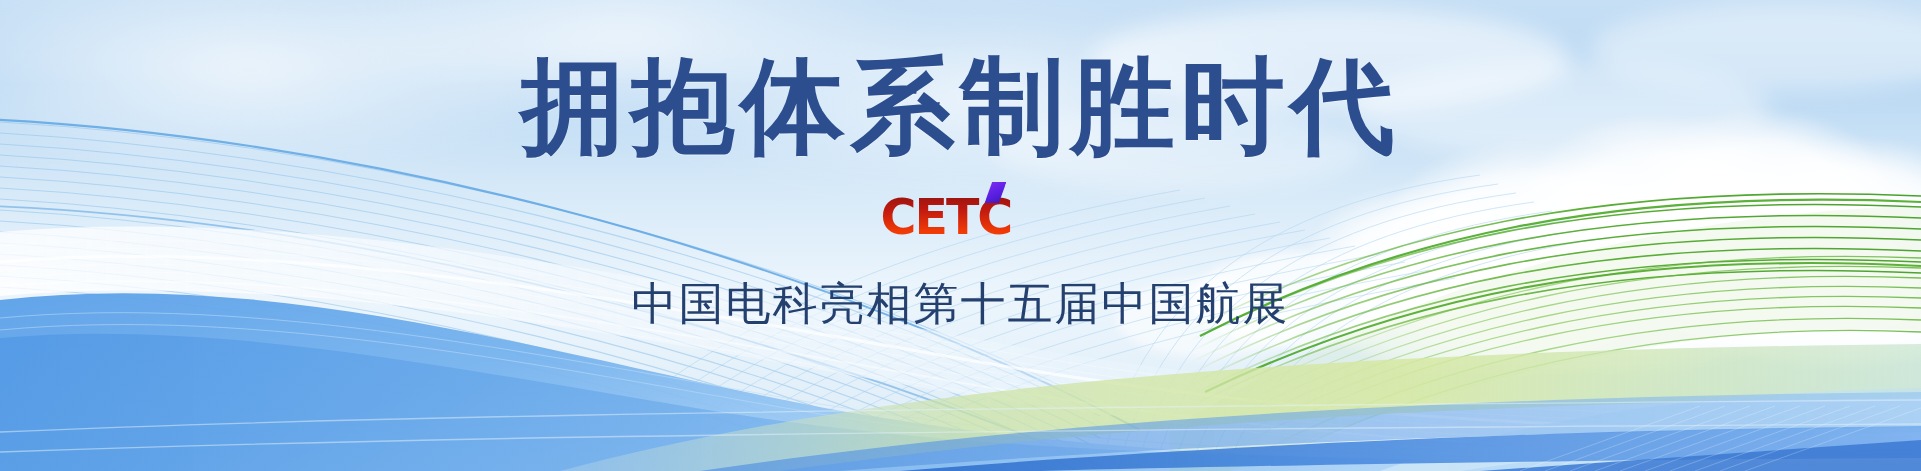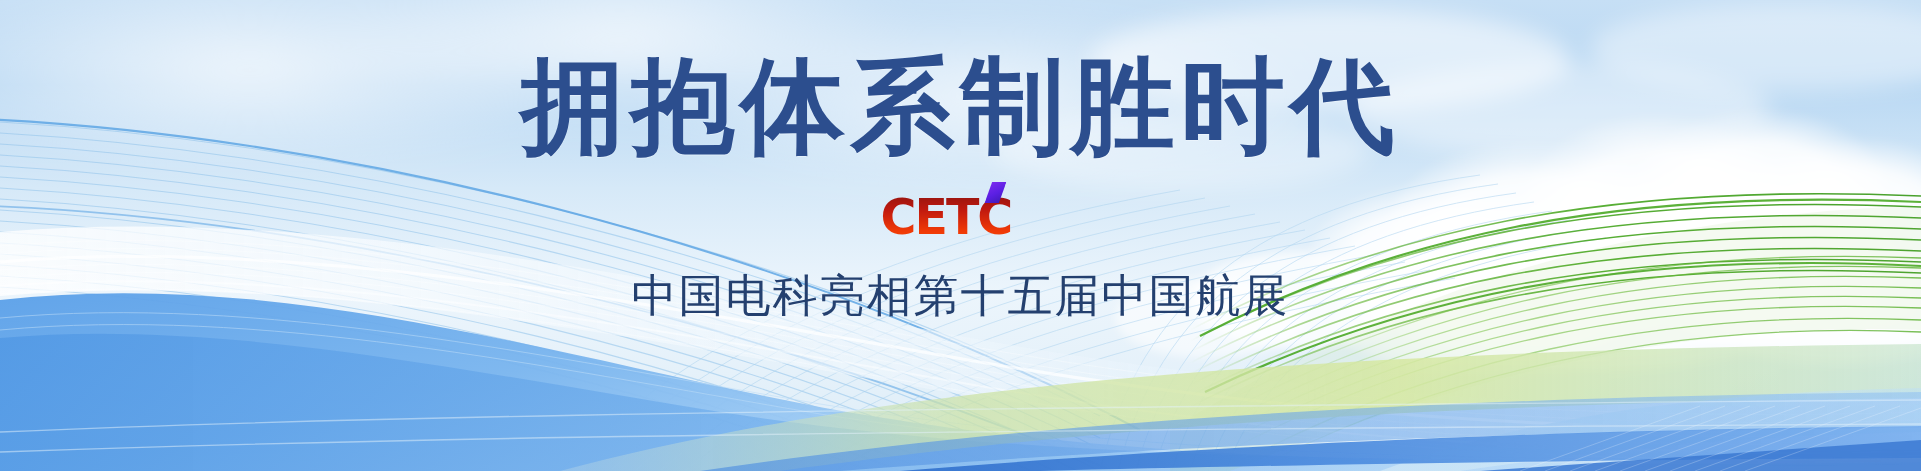--- a/index.html
+++ b/index.html
@@ -61,21 +61,21 @@
   }
   .logo-accent{
     position:absolute;
     width:17px;height:21px;
     left:106px;top:-2px;
     background:linear-gradient(150deg,#7d2bf0 0%,#5a1fe2 55%,#3d1bb5 100%);
     transform:skewX(-13deg);
     clip-path:polygon(16% 0,100% 0,84% 100%,0 100%);
   }
   .subtitle{
-    margin-top:30px;
+    margin-top:38px;
     font-family:"DejaVu Sans","Liberation Sans",sans-serif;
     font-size:45px;
     font-weight:400;
     color:#24406f;
     letter-spacing:2px;
     white-space:nowrap;
   }
 </style>
 </head>
 <body>

